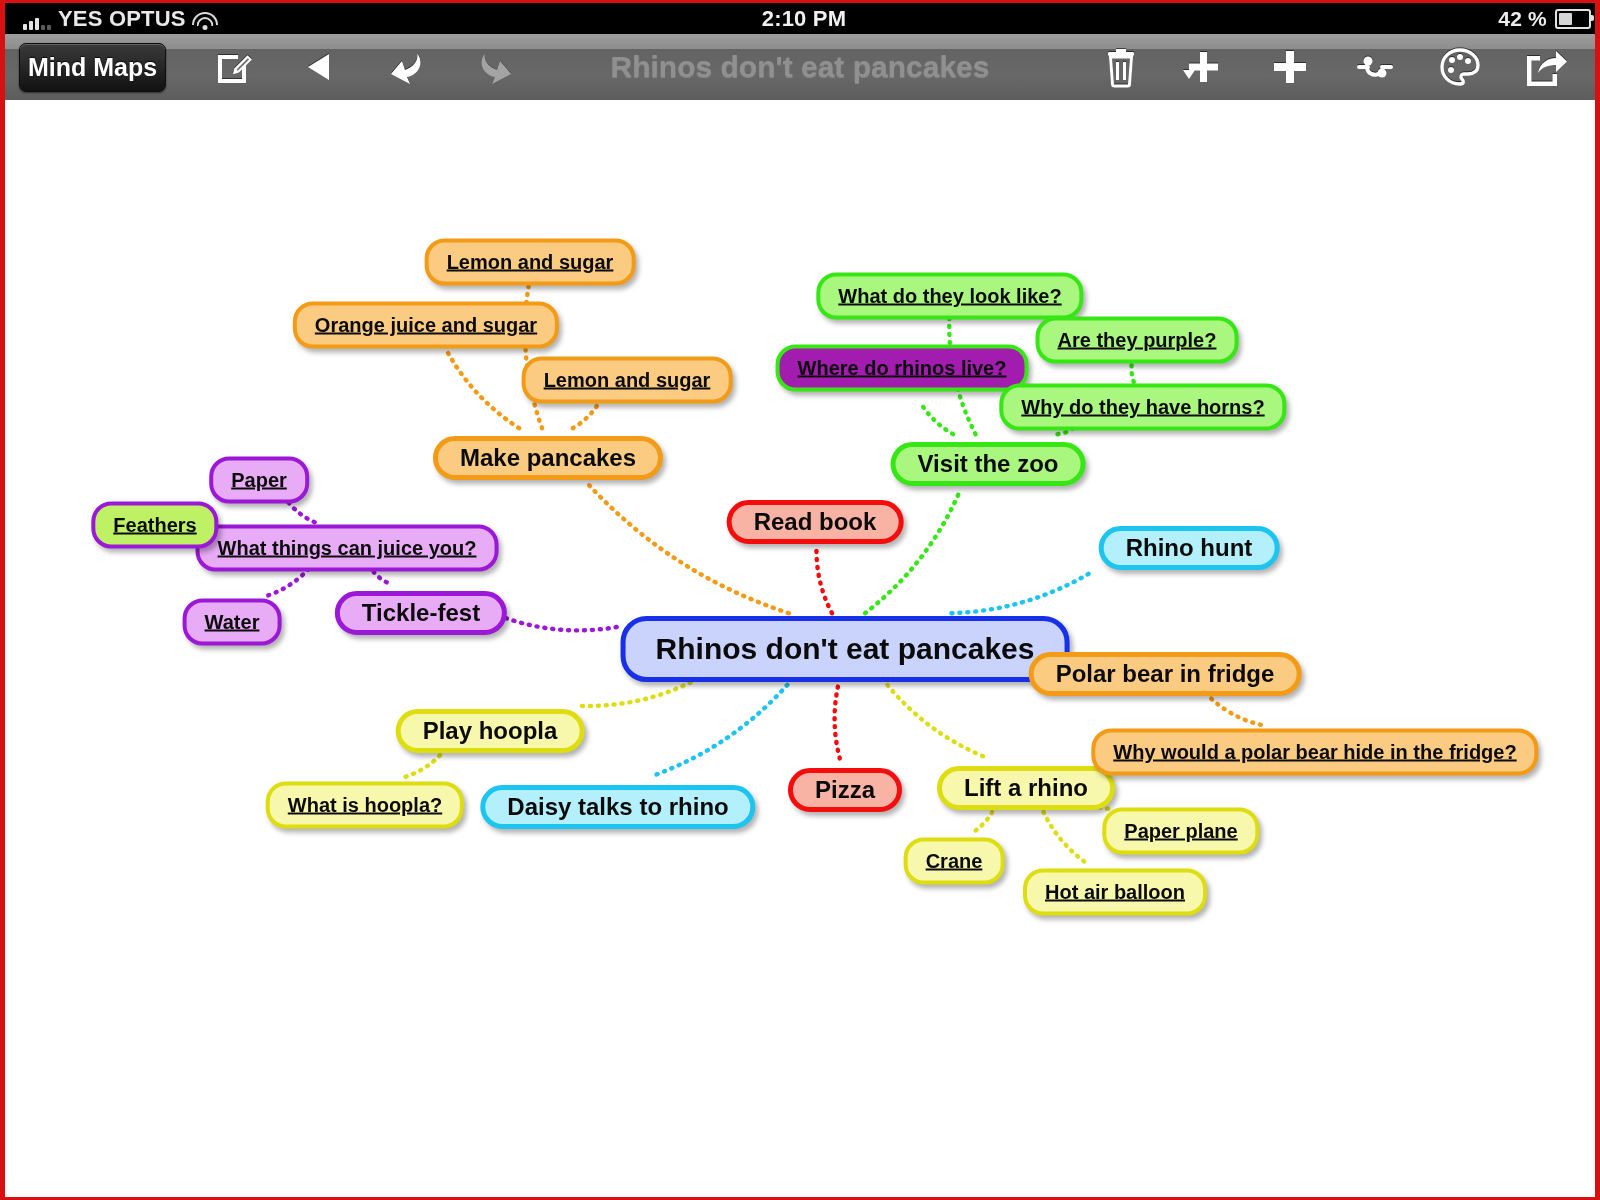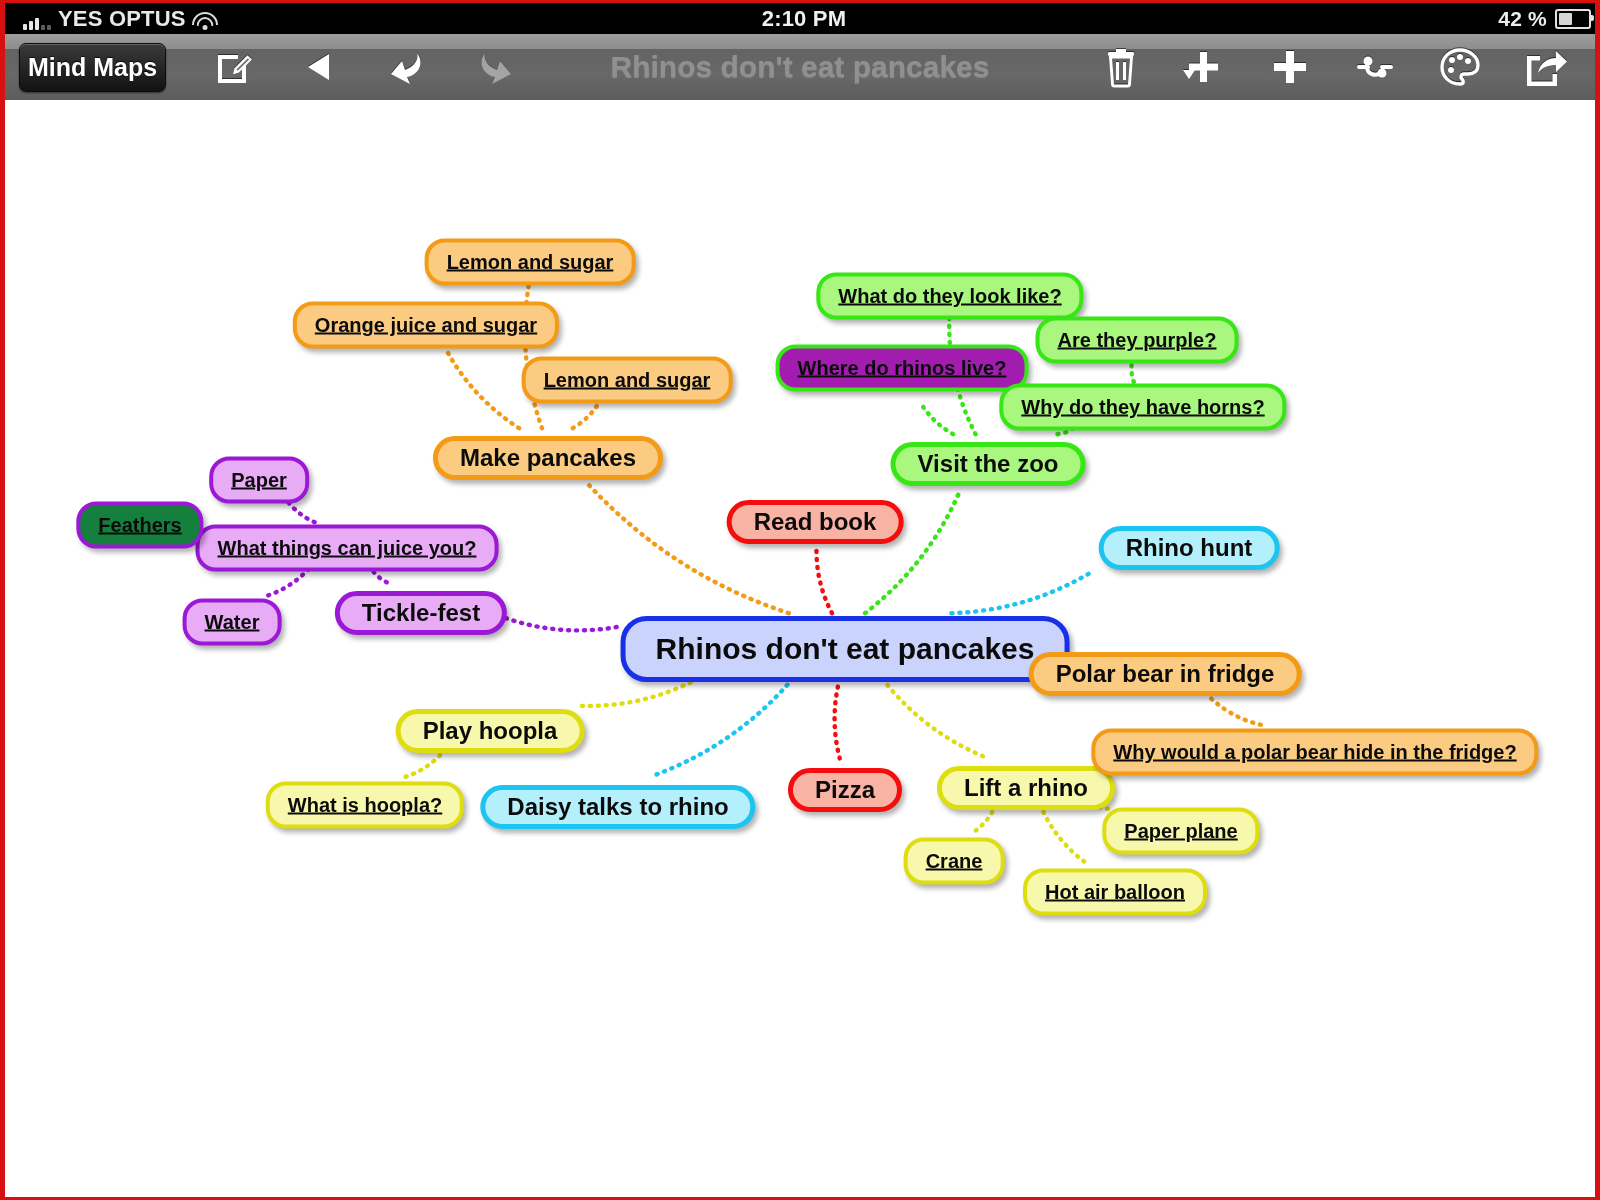--- a/index.html
+++ b/index.html
@@ -295,21 +295,21 @@
         <div class="node sub" style="left: 1132px; top: 240px; background: rgb(170, 247, 127); border-color: rgb(54, 231, 21);">Are they purple?</div>
         <div class="node sub" style="left: 897px; top: 268px; background: #a21caf; border-color: rgb(54, 231, 21);">Where do rhinos live?</div>
         <div class="node sub" style="left: 1138px; top: 307px; background: rgb(170, 247, 127); border-color: rgb(54, 231, 21);">Why do they have horns?</div>
         <div class="node main" style="left: 810px; top: 422px; background: rgb(249, 179, 165); border-color: rgb(245, 13, 13);">Read book</div>
         <div class="node main" style="left: 840px; top: 690px; background: rgb(249, 179, 165); border-color: rgb(245, 13, 13);">Pizza</div>
         <div class="node main" style="left: 1184px; top: 448px; background: rgb(180, 239, 252); border-color: rgb(28, 196, 240);">Rhino hunt</div>
         <div class="node main" style="left: 613px; top: 707px; background: rgb(180, 239, 252); border-color: rgb(28, 196, 240);">Daisy talks to rhino</div>
         <div class="node main" style="left: 416px; top: 513px; background: rgb(232, 171, 246); border-color: rgb(155, 24, 214);">Tickle-fest</div>
         <div class="node sub" style="left: 342px; top: 448px; background: rgb(232, 171, 246); border-color: rgb(155, 24, 214);">What things can juice you?</div>
         <div class="node sub" style="left: 254px; top: 380px; background: rgb(232, 171, 246); border-color: rgb(155, 24, 214);">Paper</div>
-        <div class="node sub" style="left: 135px; top: 425px; background: #15803d; border-color: rgb(155, 24, 214);">Feathers</div>
+        <div class="node sub" style="left: 150px; top: 425px; background: #bef264; border-color: rgb(155, 24, 214);">Feathers</div>
         <div class="node sub" style="left: 227px; top: 522px; background: rgb(232, 171, 246); border-color: rgb(155, 24, 214);">Water</div>
         <div class="node main" style="left: 485px; top: 631px; background: rgb(248, 248, 173); border-color: rgb(221, 221, 16);">Play hoopla</div>
         <div class="node sub" style="left: 360px; top: 705px; background: rgb(248, 248, 173); border-color: rgb(221, 221, 16);">What is hoopla?</div>
         <div class="node main" style="left: 1021px; top: 688px; background: rgb(248, 248, 173); border-color: rgb(221, 221, 16);">Lift a rhino</div>
         <div class="node sub" style="left: 949px; top: 761px; background: rgb(248, 248, 173); border-color: rgb(221, 221, 16);">Crane</div>
         <div class="node sub" style="left: 1110px; top: 792px; background: rgb(248, 248, 173); border-color: rgb(221, 221, 16);">Hot air balloon</div>
         <div class="node sub" style="left: 1176px; top: 731px; background: rgb(248, 248, 173); border-color: rgb(221, 221, 16);">Paper plane</div>
         <div class="node main" style="left: 1160px; top: 574px; background: rgb(251, 203, 130); border-color: rgb(243, 155, 22);">Polar bear in fridge</div>
         <div class="node sub" style="left: 1310px; top: 652px; background: rgb(251, 203, 130); border-color: rgb(243, 155, 22);">Why would a polar bear hide in the fridge?</div>
       </div>

